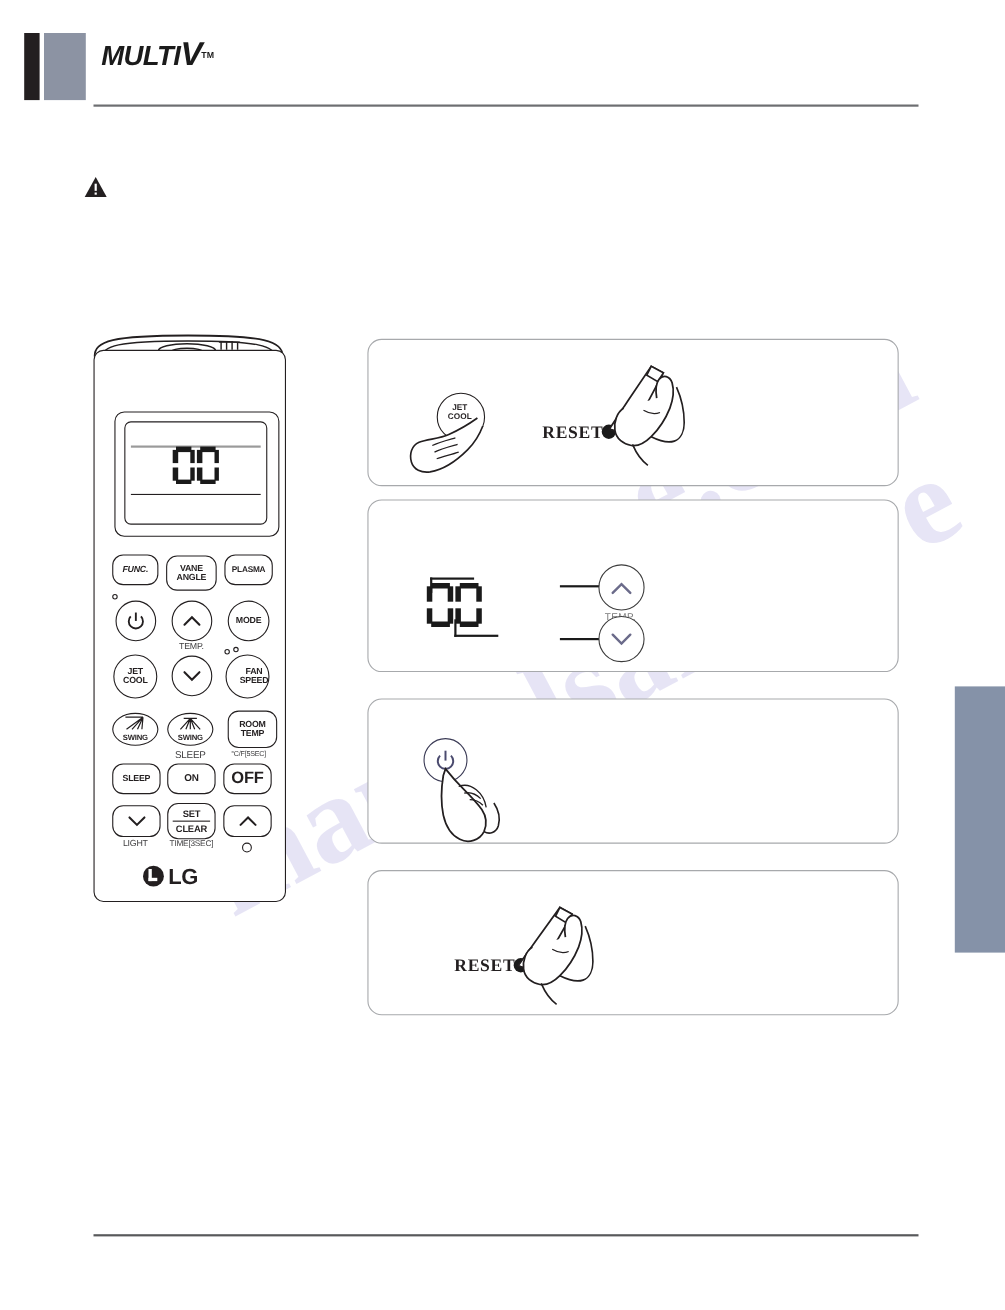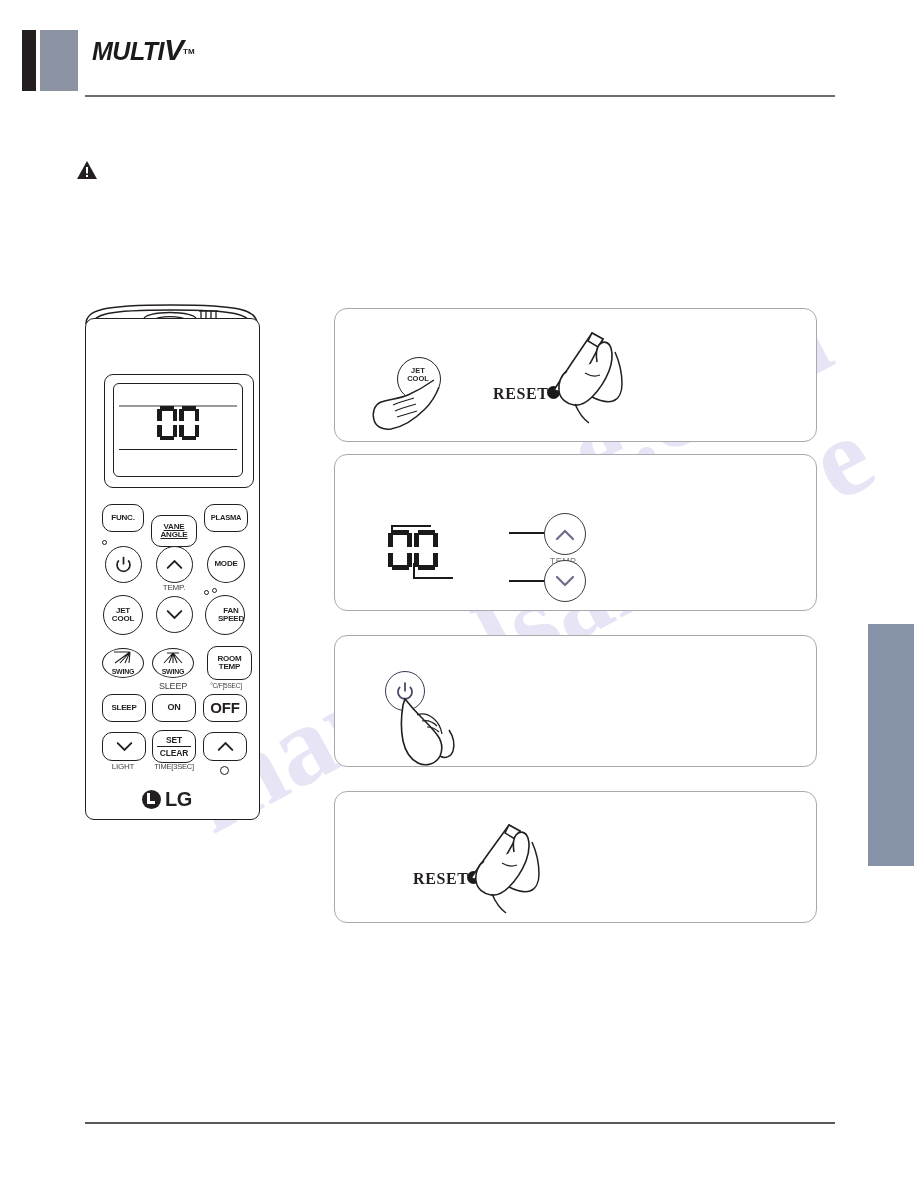--- a/index.html
+++ b/index.html
@@ -51,21 +51,21 @@
        display:flex;align-items:center;justify-content:center;text-align:center;
        font-size:8px;font-weight:bold;color:#231f20;line-height:1.02;letter-spacing:-.2px;}
   .btn.pill{border-radius:10px;}
   .btn.round{border-radius:50%;}
   .btn.oval{border-radius:50%/50%;}
   .sublbl{position:absolute;font-size:8px;color:#414042;text-align:center;letter-spacing:-.2px;
           font-family:"Liberation Sans", sans-serif;}
   .tinydot{position:absolute;width:3px;height:3px;border:1px solid #231f20;border-radius:50%;}
   .ircircle{position:absolute;width:7px;height:7px;border:1.4px solid #231f20;border-radius:50%;}
 
-  .lg-mark{position:absolute;left:56px;top:468px;width:62px;height:24px;display:flex;align-items:center;}
+  .lg-mark{position:absolute;left:44px;top:468px;width:62px;height:24px;display:flex;}
   .lg-circ{width:19px;height:19px;border-radius:50%;background:#231f20;position:relative;}
   .lg-circ::after{content:"";position:absolute;left:5px;top:3px;width:3px;height:11px;background:#fff;}
   .lg-circ::before{content:"";position:absolute;left:5px;top:11px;width:8px;height:3px;background:#fff;}
   .lg-txt{font-size:20px;font-weight:bold;color:#231f20;margin-left:4px;letter-spacing:-.5px;}
 
   
   .panel{position:absolute;border:1.6px solid #a7a9ac;border-radius:13px;background:#fff;}
 
   .reset-label{position:absolute;font-size:16px;font-weight:bold;color:#231f20;letter-spacing:.6px;font-family:Liberation Serif, serif;}
   .reset-dot{position:absolute;width:13px;height:13px;border-radius:50%;background:#1a1a1a;}
@@ -128,24 +128,24 @@
               <i class="sa"></i><i class="sb"></i><i class="sc"></i>
               <i class="sd"></i><i class="se"></i><i class="sf"></i>
             </span><span class="seg">
               <i class="sa"></i><i class="sb"></i><i class="sc"></i>
               <i class="sd"></i><i class="se"></i><i class="sf"></i>
             </span>
           </div>
         </div>
       </div>
 
-      <div class="btn pill" style="left:16px;top:185px;width:40px;height:26px;">
+      <div class="btn pill" style="left:16px;top:185px;width:40px;height:26px;font-style:italic;">
         <span>FUNC.</span>
       </div>
-      <div class="btn pill" style="left:65px;top:196px;width:44px;height:30px;font-size:8px;text-decoration:underline;">
+      <div class="btn pill" style="left:65px;top:186px;width:44px;height:30px;font-size:8px;">
         <span style="white-space:pre-line">VANE
 ANGLE</span>
       </div>
       <div class="btn pill" style="left:118px;top:185px;width:42px;height:26px;font-size:7.5px;">
         <span>PLASMA</span>
       </div>
 
       <div class="tinydot" style="left:16px;top:221px;"></div>
       <div class="btn round" style="left:19px;top:227px;width:35px;height:35px;">
         <svg width="17" height="17" viewBox="0 0 20 20">

